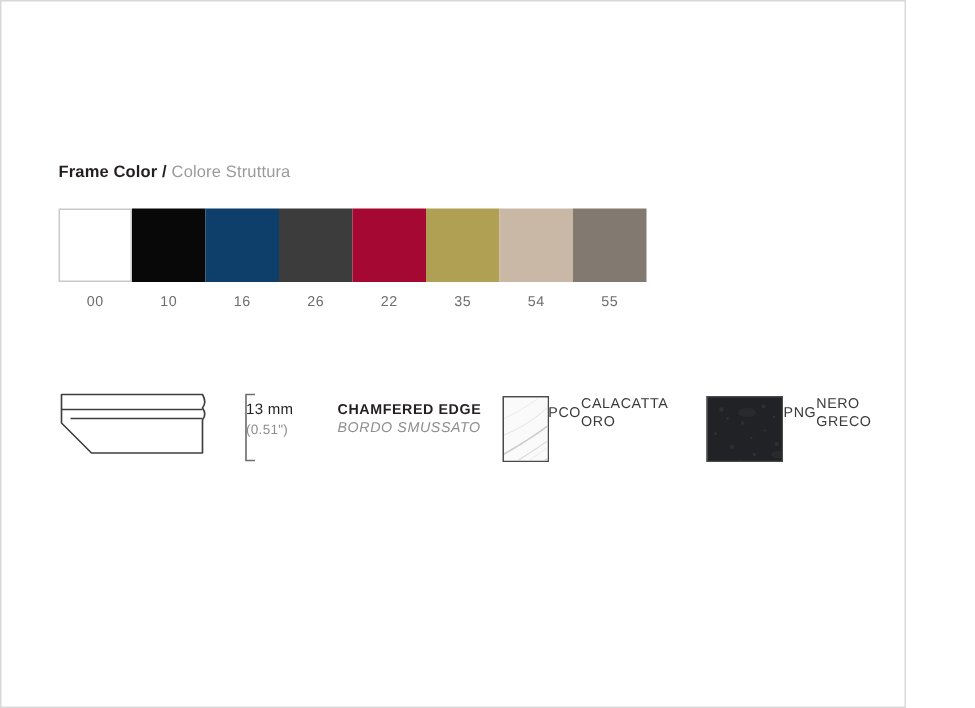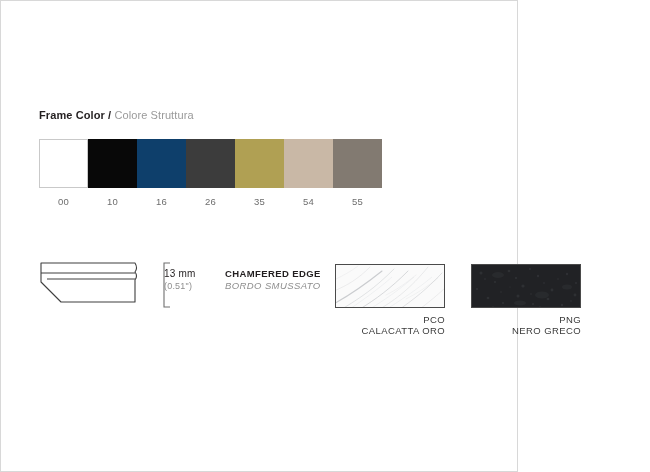--- a/index.html
+++ b/index.html
@@ -10,21 +10,21 @@
     width: 650px;
     height: 472px;
     background: #ffffff;
     font-family: "Liberation Sans", sans-serif;
     overflow: hidden;
     position: relative;
   }
   .page {
     position: absolute;
     left: 0; top: 0;
-    width: 518px;
+    width: 604px;
     height: 472px;
     background: #ffffff;
     border: 1px solid #d8d8d8;
     box-sizing: border-box;
   }
 
   
   .section-heading {
     position: absolute;
     left: 38px;
@@ -125,22 +125,22 @@
   .material-row {
     position: absolute;
     left: 334px;
     top: 263px;
     display: flex;
     gap: 26px;
   }
   .material-cell {
     width: 110px;
     display: flex;
-    flex-direction: column;
-    align-items: flex-end;
+    flex-direction: row;
+    align-items: flex-start;
   }
   .material-chip {
     width: 110px;
     height: 44px;
     box-sizing: border-box;
     border: 1px solid #4a4a4a;
     position: relative;
     overflow: hidden;
   }
   .material-code {
@@ -181,20 +181,24 @@
     <div class="swatch-cell">
       <div class="swatch-chip" style="background:#0e3f6b"></div>
       <div class="swatch-label">16</div>
     </div>
 
     <div class="swatch-cell">
       <div class="swatch-chip" style="background:#3c3c3c"></div>
       <div class="swatch-label">26</div>
     </div>
 
+    <div class="swatch-cell">
+      <div class="swatch-chip" style="background:#a50832"></div>
+      <div class="swatch-label">22</div>
+    </div>
 
     <div class="swatch-cell">
       <div class="swatch-chip" style="background:#b0a053"></div>
       <div class="swatch-label">35</div>
     </div>
 
     <div class="swatch-cell">
       <div class="swatch-chip" style="background:#c9b8a6"></div>
       <div class="swatch-label">54</div>
     </div>

